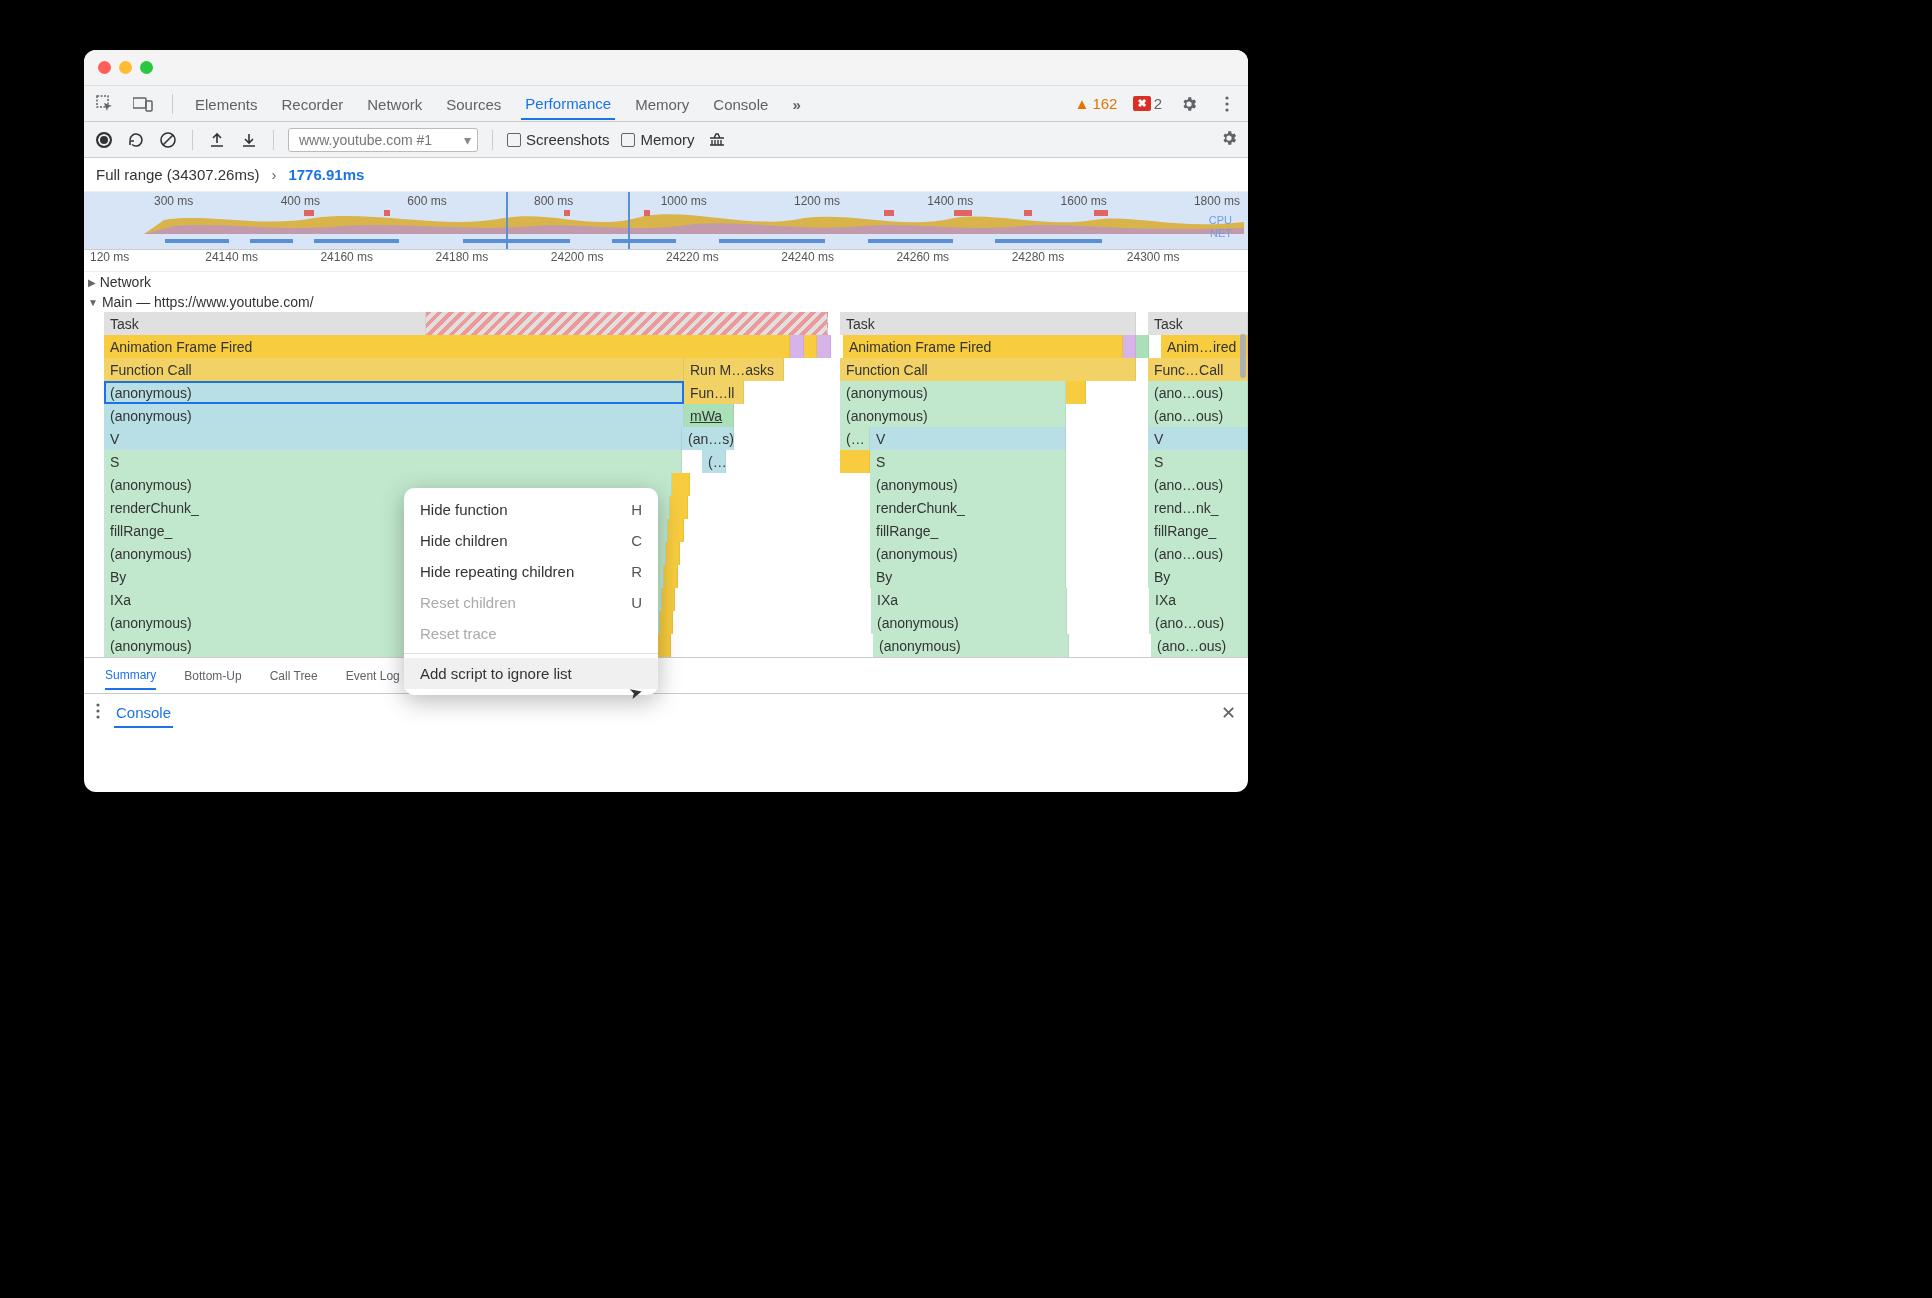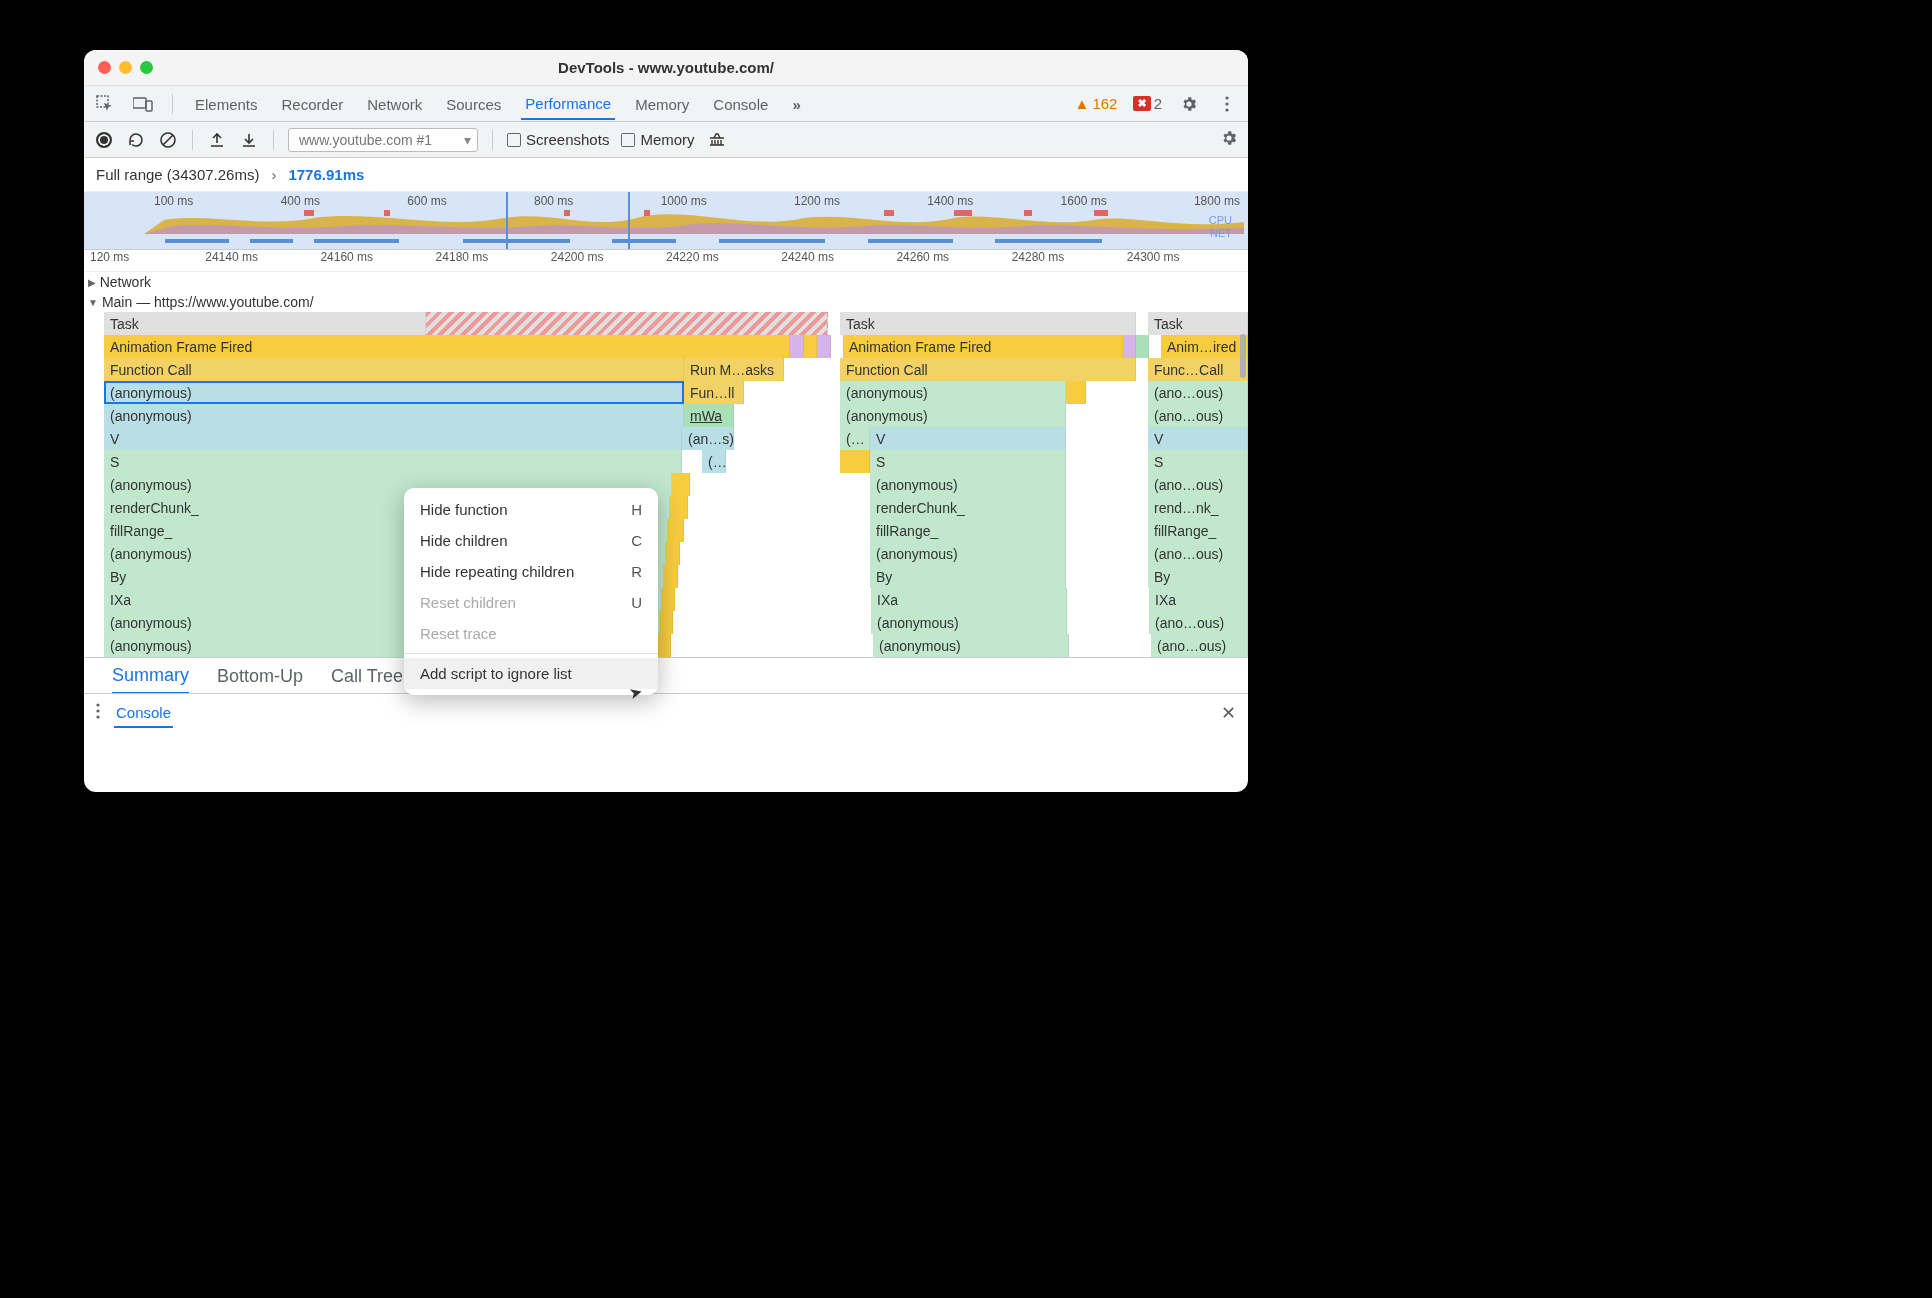--- a/index.html
+++ b/index.html
@@ -150,21 +150,21 @@
   .cm-item:hover, .cm-item.hover { background:#f0f0f0; }
   .cm-item.disabled { color:#aaa; cursor:default; }
   .cm-key { color:#555; }
   .cm-sep { height:1px; background:#e0e0e0; margin:4px 0; }
 
   .cursor-ptr { position:absolute; left:545px; top:633px; font-size:16px; z-index:101; transform:rotate(-15deg); }
 
   .bottom-tabs {
     height:36px; border-top:1px solid #ccc;
     display:flex; align-items:center; gap:28px;
-    padding:0 28px; font-size:18px; color:#5f6368;
+    padding:0 21px; font-size:12px; color:#5f6368;
   }
   .bottom-tabs .btab { cursor:pointer; padding:7px 0 6px; }
   .bottom-tabs .btab.active { color:#1a73e8; border-bottom:2.5px solid #1a73e8; }
 
   .console-row {
     height:38px; border-top:1px solid #ccc;
     display:flex; align-items:center; padding:0 12px; gap:14px;
     font-size:15px;
   }
   .console-row .console-lbl { color:#1a73e8; border-bottom:2.5px solid #1a73e8; padding:7px 2px 5px; }
@@ -177,21 +177,20 @@
 <body>
 
 <div class="window">
 
   <div class="titlebar">
     <div class="traffic-lights">
       <div class="traffic-light tl-red"></div>
       <div class="traffic-light tl-yellow"></div>
       <div class="traffic-light tl-green"></div>
     </div>
-    <div class="title">DevTools - www.youtube.com/</div>
   </div>
 
   <div class="tabs-row">
     <div class="icon-btn">
       <svg width="18" height="18" viewBox="0 0 18 18">
           <rect x="1" y="1" width="11" height="11" fill="none" stroke="#5f6368" stroke-width="1.5" stroke-dasharray="2,1.5"></rect>
           <path d="M8 8 L16 11 L12 12 L11 16 Z" fill="#5f6368"></path>
         </svg>
     </div>
     <div class="icon-btn">
@@ -286,21 +285,21 @@
   </div>
 
   <div class="range-row">
     <span>Full range (34307.26ms)</span>
     <span class="chev">›</span>
     <span class="sel-range">1776.91ms</span>
   </div>
 
   <div class="overview">
     <div class="ov-ticks">
-      <span>100 ms</span>
+      <span>300 ms</span>
         <span>400 ms</span>
       <span>600 ms</span>
         <span>800 ms</span>
       <span>1000 ms</span>
         <span>1200 ms</span>
       <span>1400 ms</span>
         <span>1600 ms</span>
       <span>1800 ms</span>
     </div>
     <svg class="ov-wave" viewBox="0 0 1160 26" preserveAspectRatio="none">

